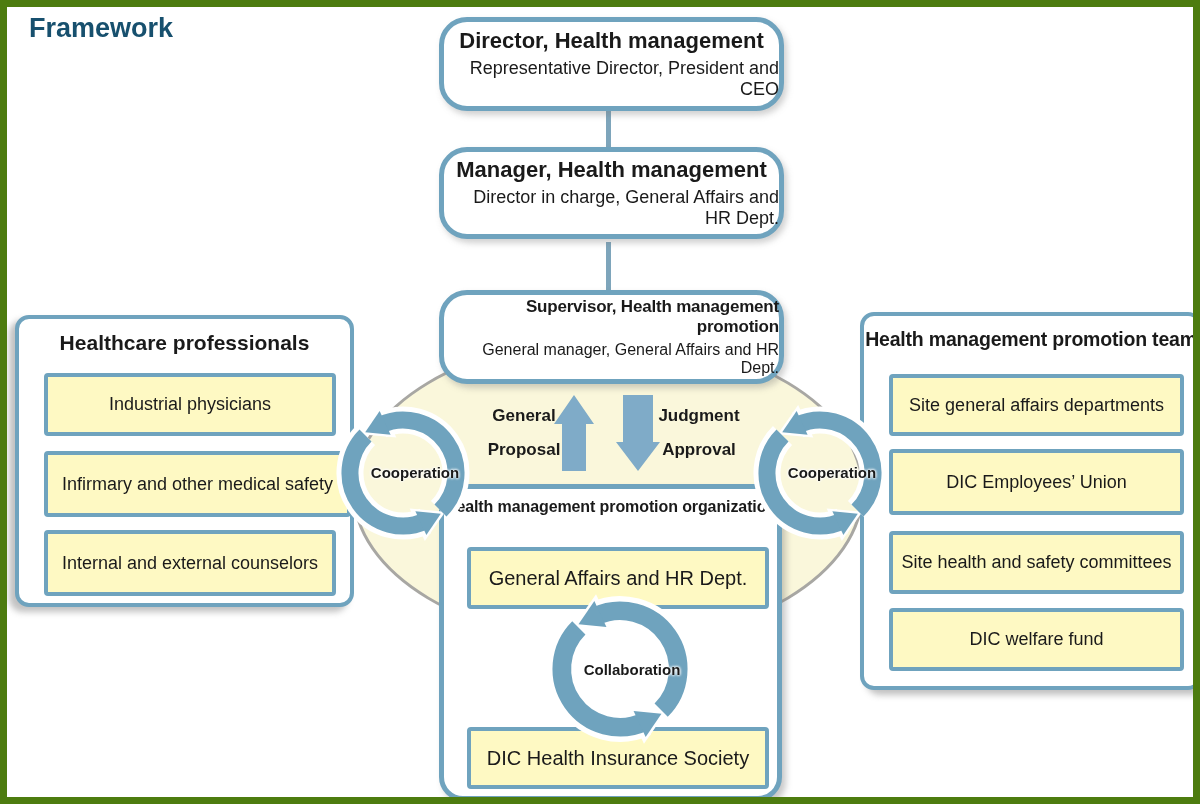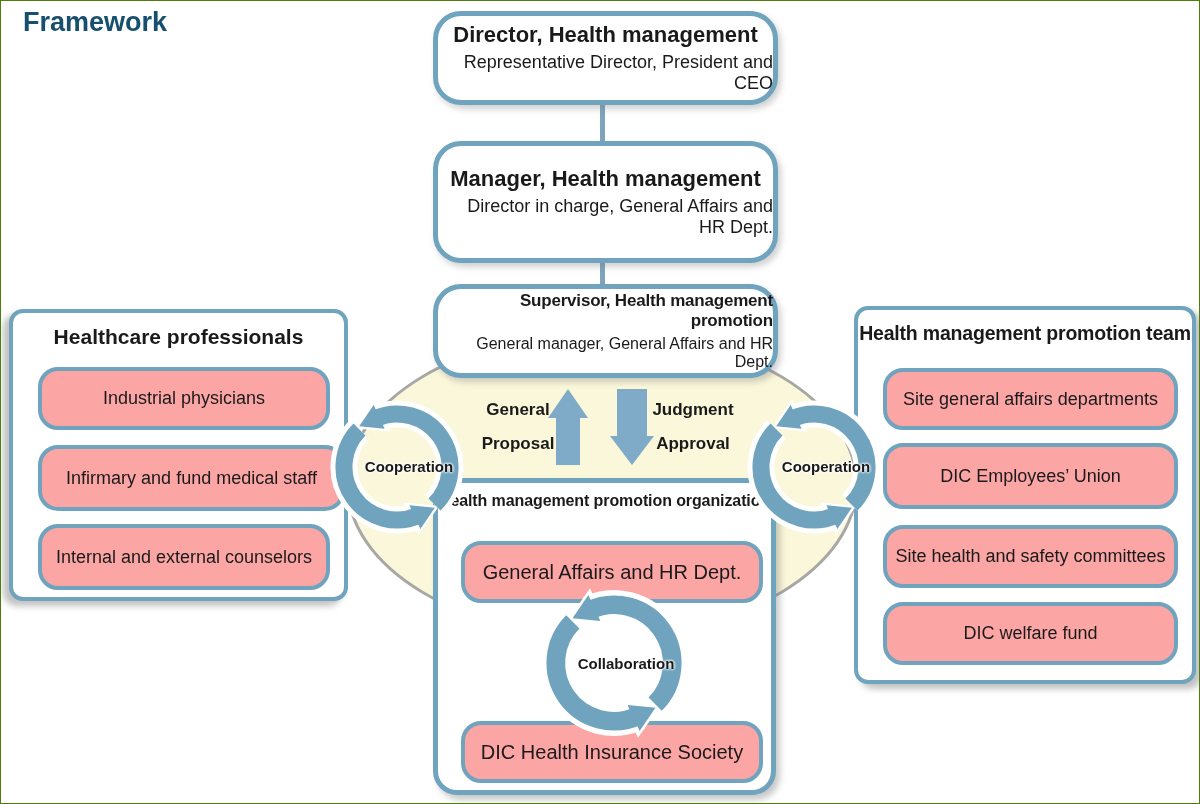--- a/index.html
+++ b/index.html
@@ -1,19 +1,19 @@
 <!DOCTYPE html>
 <html style="--accent: #6fa3be; --arrow: #7fabc8; --ellipse-fill: #faf7db; --ellipse-border: #a8a7a3; --title-color: #17506e; --text: #1a1a1a;"><head>
 <meta charset="utf-8">
 <style>
   html,body { margin:0; padding:0; background:#e8e8e8; }
   * { box-sizing:border-box; }
   #canvas {
     position:relative; width:1200px; height:804px; margin:0 auto;
-    background:#ffffff; border:1px solid #4d7c0f; overflow:hidden;
+    background:#ffffff; border:7px solid #4d7c0f; overflow:hidden;
     font-family:"Liberation Sans", sans-serif; color:var(--text,#1a1a1a);
   }
   .page-title {
     position:absolute; left:22px; top:6px;
     font-size:27px; font-weight:bold; color:var(--title-color,#17506e);
   }
   .ellipse {
     position:absolute; left:345px; top:330px; width:512px; height:307px;
     background:var(--ellipse-fill,#faf7db);
     border:3px solid var(--ellipse-border,#a8a7a3); border-radius:50%;
@@ -34,22 +34,22 @@
   .panel {
     position:absolute; background:#fff; border:4px solid var(--accent,#6fa3be);
     border-radius:14px;
   }
   #left-panel  { left:8px;   top:308px; width:339px; height:292px; box-shadow:-6px 5px 6px rgba(120,120,120,.45); }
   #right-panel { left:853px; top:305px; width:342px; height:378px; box-shadow:6px 5px 6px rgba(120,120,120,.45); }
   .panel-title { text-align:center; font-weight:bold; margin-top:12px; }
   #left-panel .panel-title  { font-size:21px; }
   #right-panel .panel-title { font-size:19.5px; letter-spacing:-0.2px; }
   .p-item {
-    position:absolute; background:#fca5a5; border:4px solid var(--accent,#6fa3be);
-    border-radius:20px; display:flex; align-items:center; justify-content:center;
+    position:absolute; background:#fef9c3; border:4px solid var(--accent,#6fa3be);
+    border-radius:4px; display:flex; align-items:center; justify-content:center;
     text-align:left; font-size:18px;
   }
   #org {
     position:absolute; left:432px; top:477px; width:343px; height:317px;
     background:#fff; border:5px solid var(--accent,#6fa3be); border-radius:24px;
     box-shadow:4px 5px 6px rgba(120,120,120,.4);
   }
   .org-title { text-align:center; font-weight:bold; font-size:16px; margin-top:9px; letter-spacing:-0.1px; }
   #org .p-item { font-size:20px; }
   .flow-label { position:absolute; width:130px; text-align:center; font-weight:bold; font-size:17px; }
@@ -69,21 +69,21 @@
   <div class="ellipse"></div>
 
   <div class="connector" style="top:101px;height:43px;"></div>
   <div class="connector" style="top:235px;height:51px;"></div>
 
   <div class="box" id="director" style="top:10px;height:94px;">
     <div class="t">Director, Health management</div>
     <div class="s">Representative Director, President and CEO</div>
   </div>
 
-  <div class="box" id="manager" style="top:140px;height:122px;">
+  <div class="box" id="manager" style="top:140px;height:92px;">
     <div class="t">Manager, Health management</div>
     <div class="s">Director in charge, General Affairs and HR Dept.</div>
   </div>
 
   <div class="box" id="supervisor" style="top:283px;height:94px;">
     <div class="t">Supervisor, Health management promotion</div>
     <div class="s">General manager, General Affairs and HR Dept.</div>
   </div>
 
   <svg class="cycle" style="left:540px;top:386px;" width="160" height="80" viewBox="0 0 160 80">
@@ -108,21 +108,21 @@
       <path d="M44.5 44.5 A53 53 0 0 0 104.4 130" stroke="#6fa3be" stroke-width="17" fill="none"></path>
       <polygon points="17,0 -5,-13 -5,13" fill="#6fa3be" transform="translate(59.6,34) rotate(155)"></polygon>
       <polygon points="17,0 -5,-13 -5,13" fill="#6fa3be" transform="translate(104.4,130) rotate(-25)"></polygon>
     </svg>
     <div class="cycle-label" style="left:114px;top:172px;">Collaboration</div>
   </div>
 
   <div class="panel" id="left-panel">
     <div class="panel-title">Healthcare professionals</div>
     <div class="p-item" style="left:25px;top:54px;width:292px;height:63px;">Industrial physicians</div>
-    <div class="p-item" style="left:25px;top:132px;width:307px;height:66px;">Infirmary and fund medical staff</div>
+    <div class="p-item" style="left:25px;top:132px;width:307px;height:66px;">Infirmary and other medical safety</div>
     <div class="p-item" style="left:25px;top:211px;width:292px;height:66px;">Internal and external counselors</div>
   </div>
 
   <div class="panel" id="right-panel">
     <div class="panel-title">Health management promotion team</div>
     <div class="p-item" style="left:25px;top:58px;width:295px;height:62px;">Site general affairs departments</div>
     <div class="p-item" style="left:25px;top:133px;width:295px;height:66px;">DIC Employees’ Union</div>
     <div class="p-item" style="left:25px;top:215px;width:295px;height:63px;">Site health and safety committees</div>
     <div class="p-item" style="left:25px;top:292px;width:295px;height:63px;">DIC welfare fund</div>
   </div>

